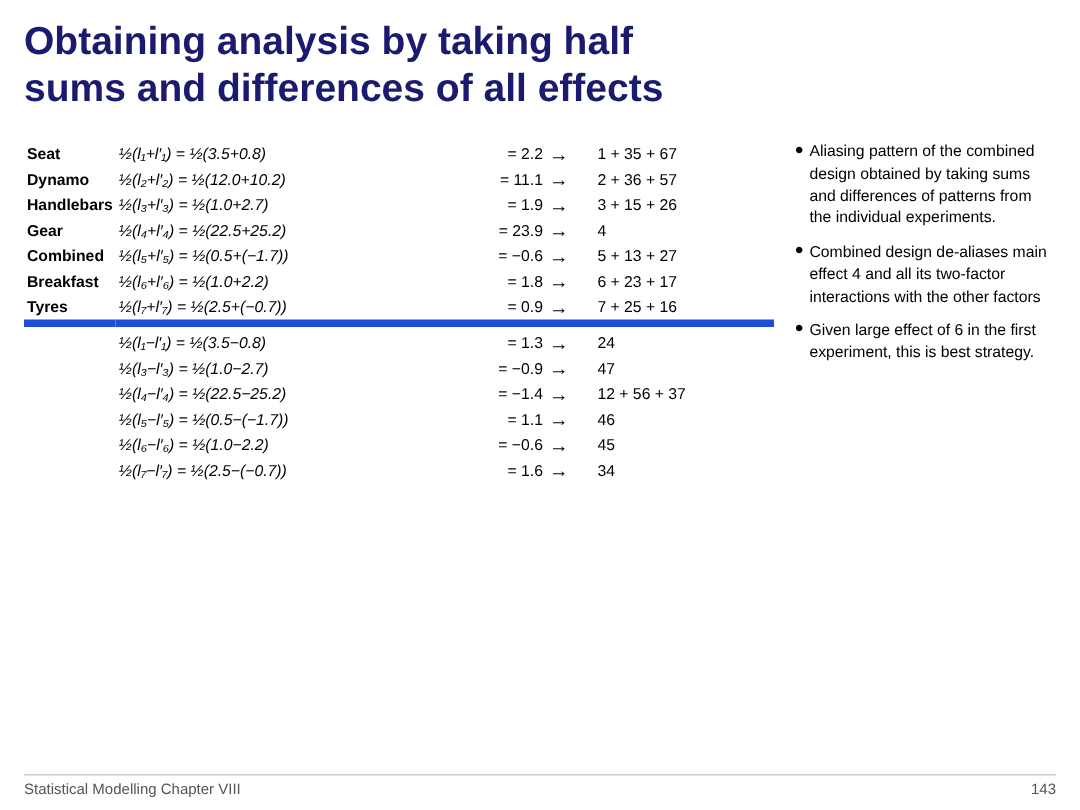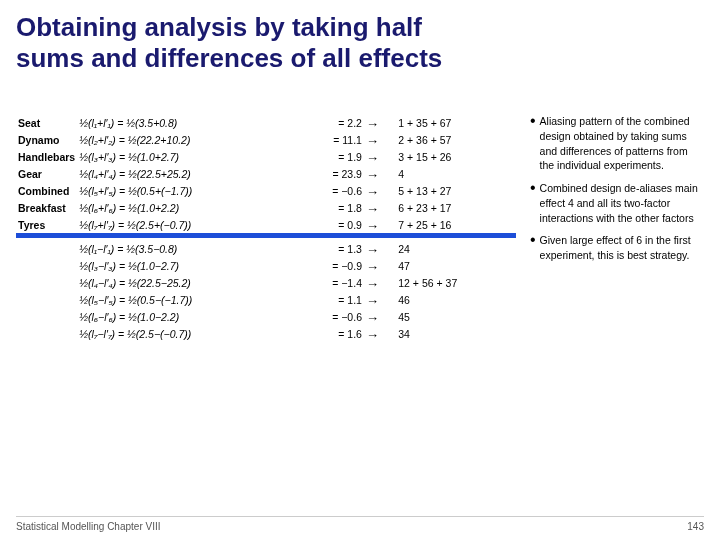--- a/index.html
+++ b/index.html
@@ -16,27 +16,26 @@
       height: 540px;
       padding: 12px 16px 8px 16px;
       display: flex;
       flex-direction: column;
     }
     .title {
       font-size: 26px;
       font-weight: bold;
       color: #1a1a6e;
       line-height: 1.2;
-      margin-bottom: 8px;
+      margin-bottom: 20px;
     }
     .content-area {
       display: flex;
       flex: 1;
       gap: 8px;
-      margin-top: 32px;
     }
     .left-panel {
       flex: 0 0 500px;
       font-size: 11px;
     }
     .table-area {
       width: 100%;
     }
     .table-area table {
       width: 100%;
@@ -123,21 +122,21 @@
           <tbody id="top-rows">
               <tr>
     <td class="row-label">Seat</td>
     <td class="formula math">½(l₁+l′₁) = ½(3.5+0.8)</td>
     <td class="equals">= 2.2</td>
     <td class="arrow">→</td>
     <td class="result">1 + 35 + 67</td>
   </tr>
               <tr>
     <td class="row-label">Dynamo</td>
-    <td class="formula math">½(l₂+l′₂) = ½(22.2+10.2)</td>
+    <td class="formula math">½(l₂+l′₂) = ½(12.0+10.2)</td>
     <td class="equals">= 11.1</td>
     <td class="arrow">→</td>
     <td class="result">2 + 36 + 57</td>
   </tr>
               <tr>
     <td class="row-label">Handlebars</td>
     <td class="formula math">½(l₃+l′₃) = ½(1.0+2.7)</td>
     <td class="equals">= 1.9</td>
     <td class="arrow">→</td>
     <td class="result">3 + 15 + 26</td>

